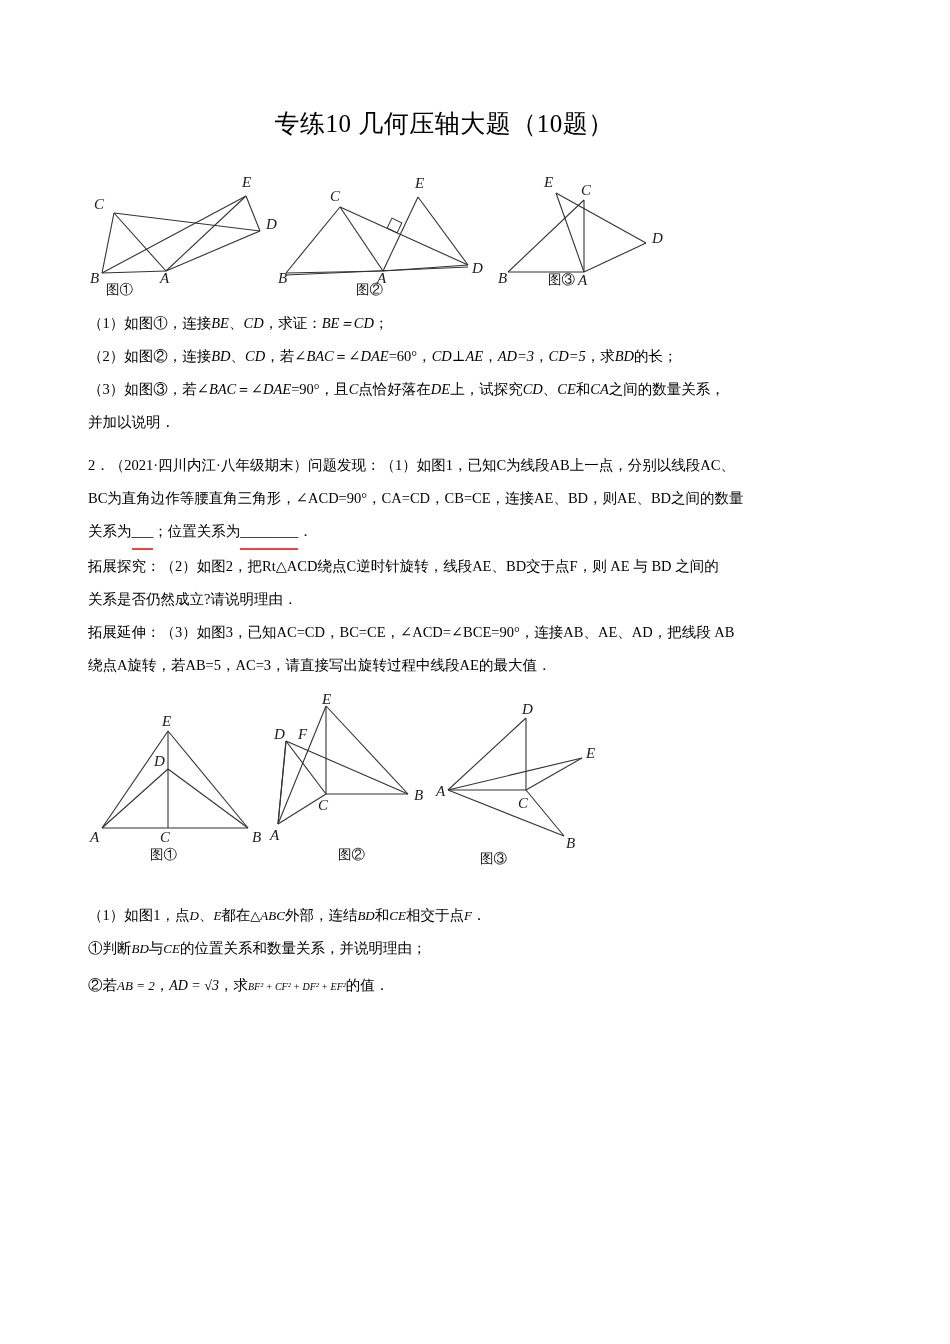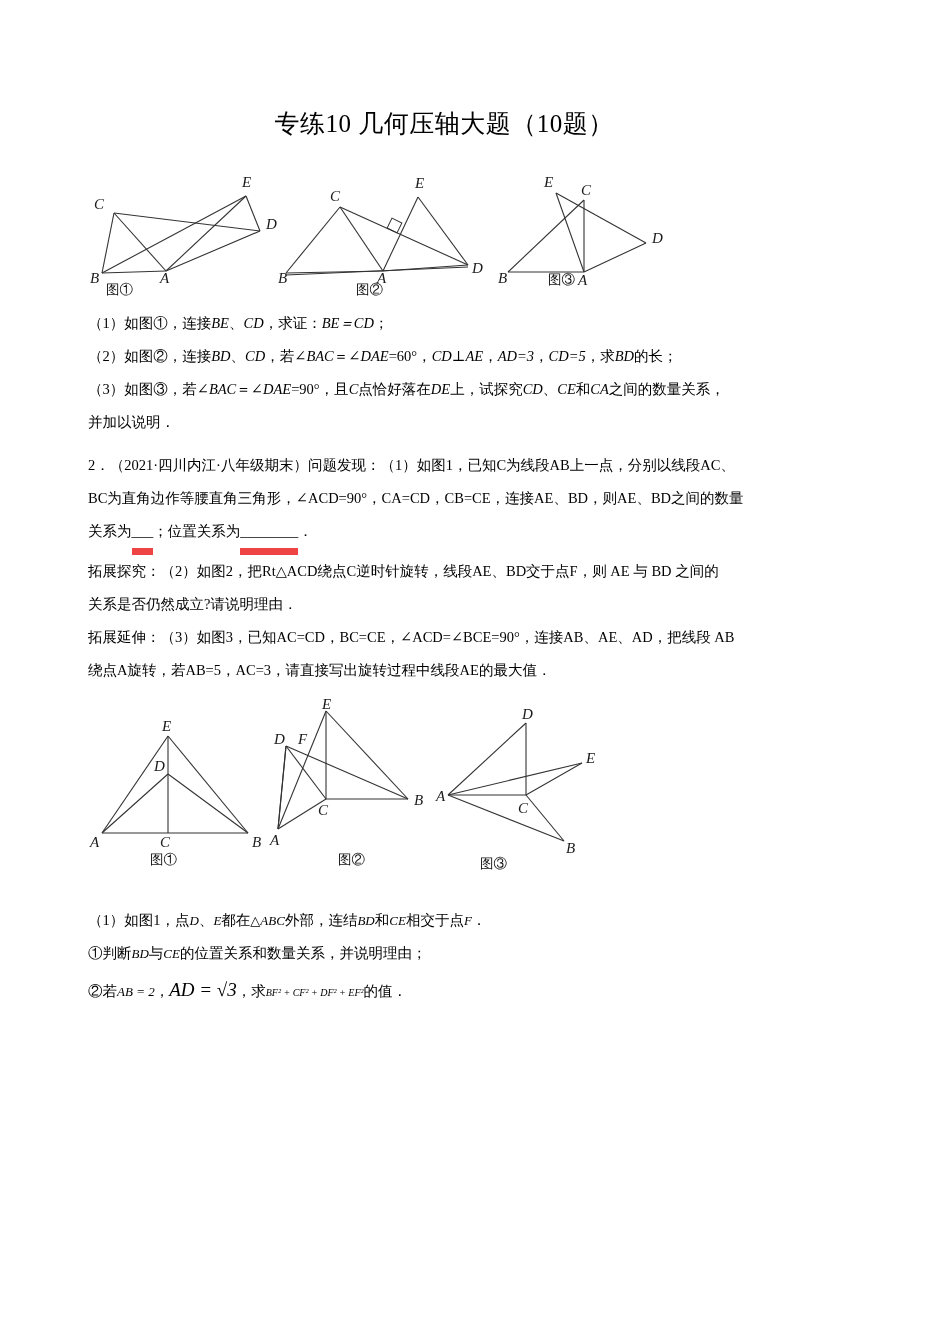--- a/index.html
+++ b/index.html
@@ -72,21 +72,21 @@
   }
   .caplbl {
     position: absolute;
     font-size: 13.5px;
     font-family: "Liberation Serif","DejaVu Serif",serif;
     font-style: normal;
     color: #111;
     white-space: nowrap;
   }
   .fill-blank { letter-spacing: 0; }
-  .uline { border-bottom: 7px solid #ef4444; display:inline-block; }
+  .uline { border-bottom: 2px solid #ef4444; display:inline-block; }
 </style>
 </head>
 <body>
 
 <div class="page">
   <div class="content">
 
     <div class="doc-title">专练10 几何压轴大题（10题）</div>
 
 
@@ -268,18 +268,18 @@
     <div class="gap-md"></div>
 
     <div class="q-block">
       <div class="qline">
         <span>（1）如图1，点</span><span class="mi" style="font-size:13px;">D</span><span>、</span><span class="mi" style="font-size:13px;">E</span><span>都在</span><span class="mi" style="font-size:13px;">△ABC</span><span>外部，连结</span><span class="mi" style="font-size:13px;">BD</span><span>和</span><span class="mi" style="font-size:13px;">CE</span><span>相交于点</span><span class="mi" style="font-size:13px;">F</span><span>．</span>
       </div>
       <div class="qline">
         <span>①判断</span><span class="mi" style="font-size:13px;">BD</span><span>与</span><span class="mi" style="font-size:13px;">CE</span><span>的位置关系和数量关系，并说明理由；</span>
       </div>
       <div class="qline" style="line-height:40px;">
-        <span>②若</span><span class="mi" style="font-size:13px;margin-top:48px;">AB = 2</span><span>，</span><span class="mi" style="font-size:19px;">AD = √3</span><span>，求</span><span class="mi" style="font-size:10px;margin-top:28px;">BF² + CF² + DF² + EF²</span><span>的值．</span>
+        <span>②若</span><span class="mi" style="font-size:13px;margin-top:48px;">AB = 2</span><span>，</span><span class="mi" style="font-size:14px;">AD = √3</span><span>，求</span><span class="mi" style="font-size:10px;margin-top:28px;">BF² + CF² + DF² + EF²</span><span>的值．</span>
       </div>
     </div>
 
   </div>
 </div>
 
 </body></html>

